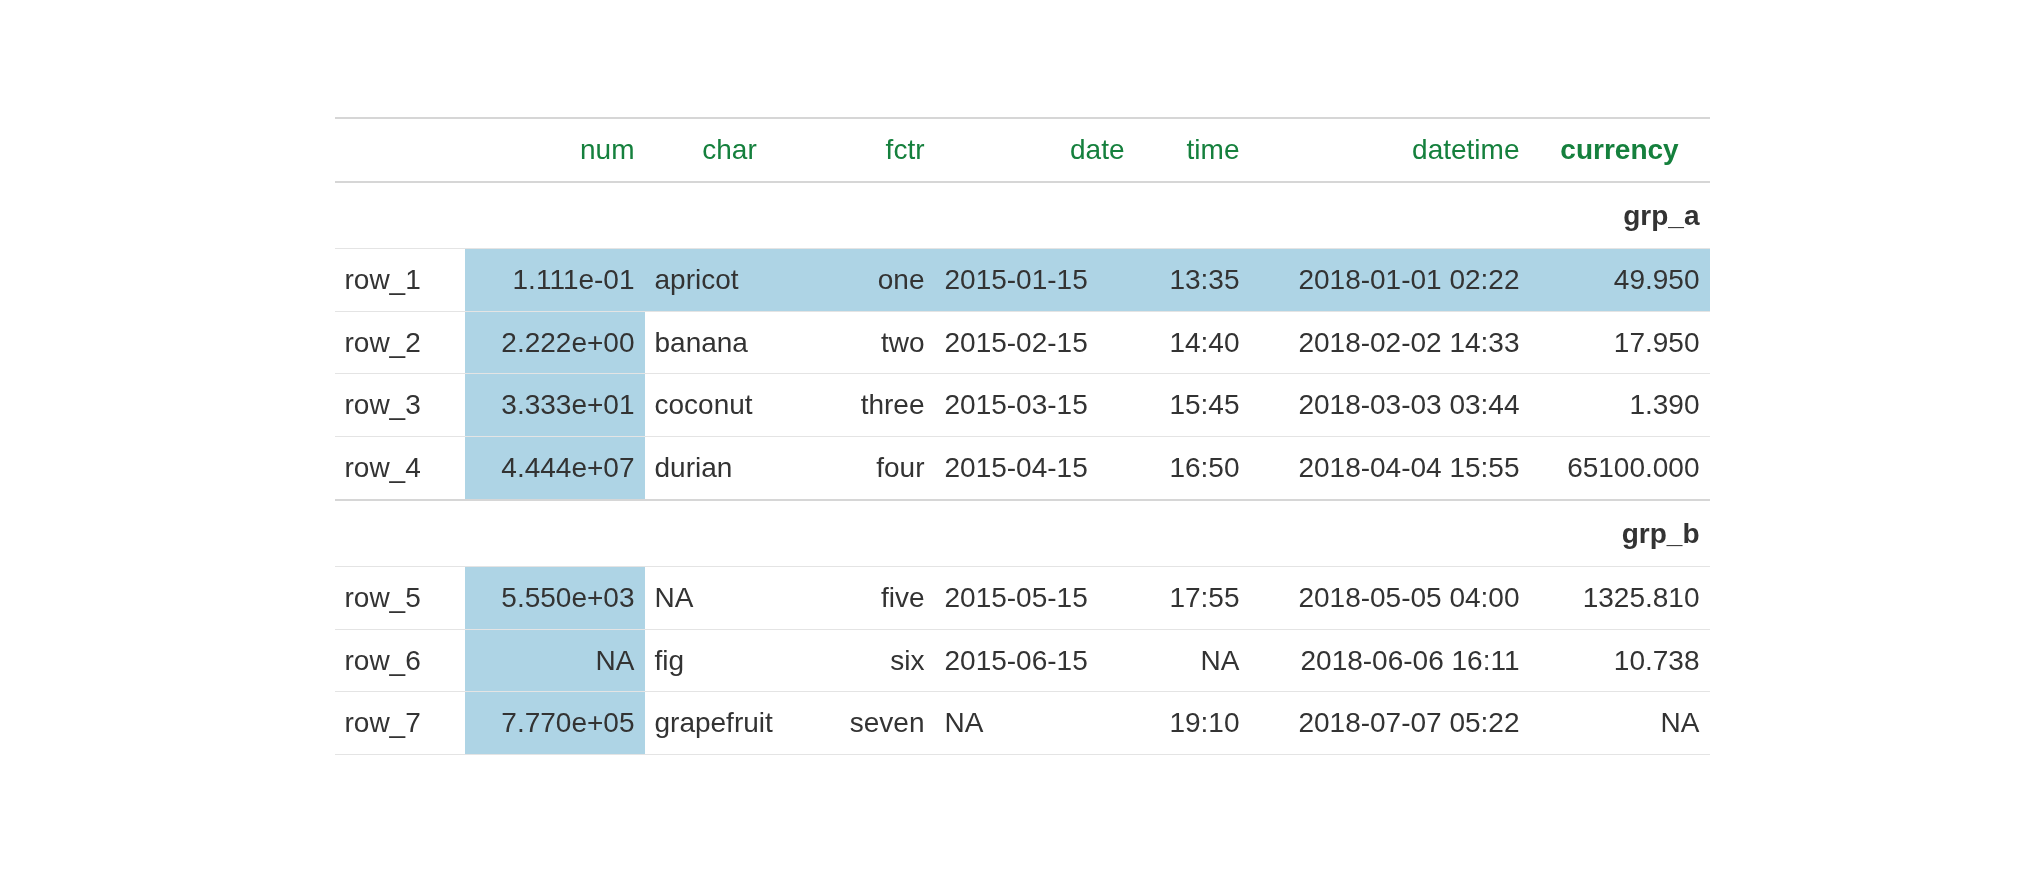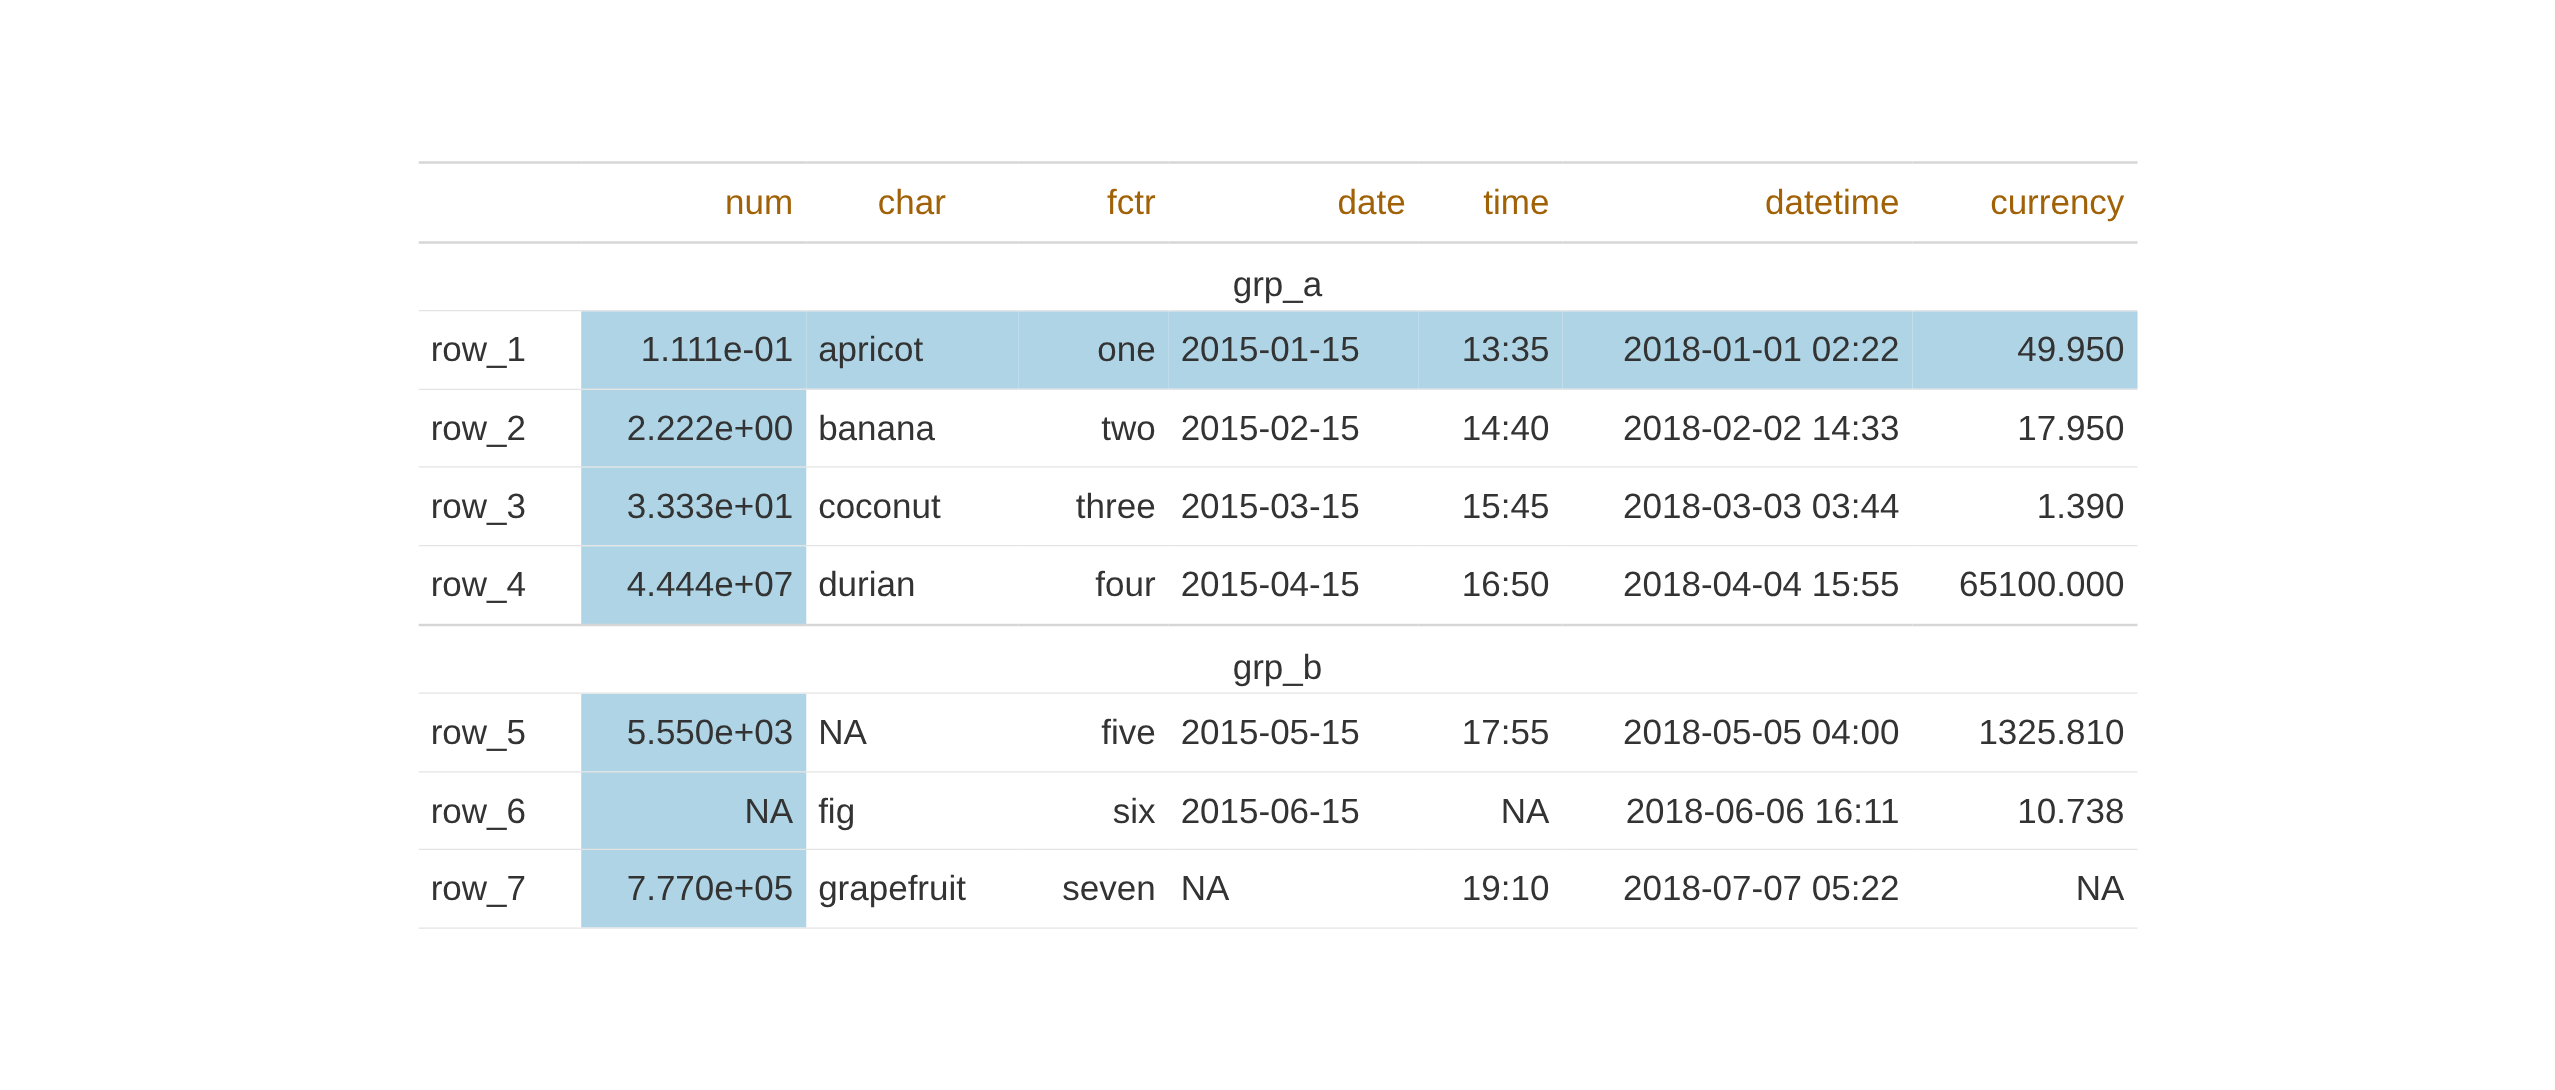--- a/index.html
+++ b/index.html
@@ -27,45 +27,45 @@
     padding: 14px 10px;
     vertical-align: middle;
     white-space: nowrap;
   }
   thead tr {
     border-top: 2px solid #d6d6d6;
     border-bottom: 2px solid #d6d6d6;
   }
   th {
     font-weight: 400;
-    color: #a16207;
+    color: #15803d;
   }
   .stub-head { text-align: left; width: 110px; }
   .col-num      { text-align: right; width: 160px; }
   .col-char     { text-align: center;  width: 150px; }
   .col-fctr     { text-align: right; width: 100px; }
   .col-date     { text-align: right; width: 180px; }
   .col-time     { text-align: right; width: 95px;  }
   .col-datetime { text-align: right; width: 260px; }
-  .col-currency { text-align: right; width: 160px; }
+  .col-currency { text-align: center; width: 160px; font-weight: bold; }
 
   td.stub   { text-align: left; }
   td.num    { text-align: right; font-variant-numeric: tabular-nums; }
   td.char   { text-align: left; }
   td.fctr   { text-align: right; }
   td.date   { text-align: left; font-variant-numeric: tabular-nums; }
   td.time   { text-align: right; font-variant-numeric: tabular-nums; margin-top: 22px; }
   td.dtime  { text-align: right; font-variant-numeric: tabular-nums; }
   td.curr   { text-align: right; font-variant-numeric: tabular-nums; }
 
   tr.group-row td {
-    text-align: center;
-    font-weight: 400;
+    text-align: right;
+    font-weight: 700;
     padding-top: 16px;
-    padding-bottom: 4px;
+    padding-bottom: 16px;
   }
   tr.group-row {
     border-bottom: 1px solid #e4e4e4;
   }
   tr.data-row {
     border-bottom: 1px solid #e4e4e4;
   }
   tr.group-end {
     border-bottom: 2px solid #d6d6d6;
   }

